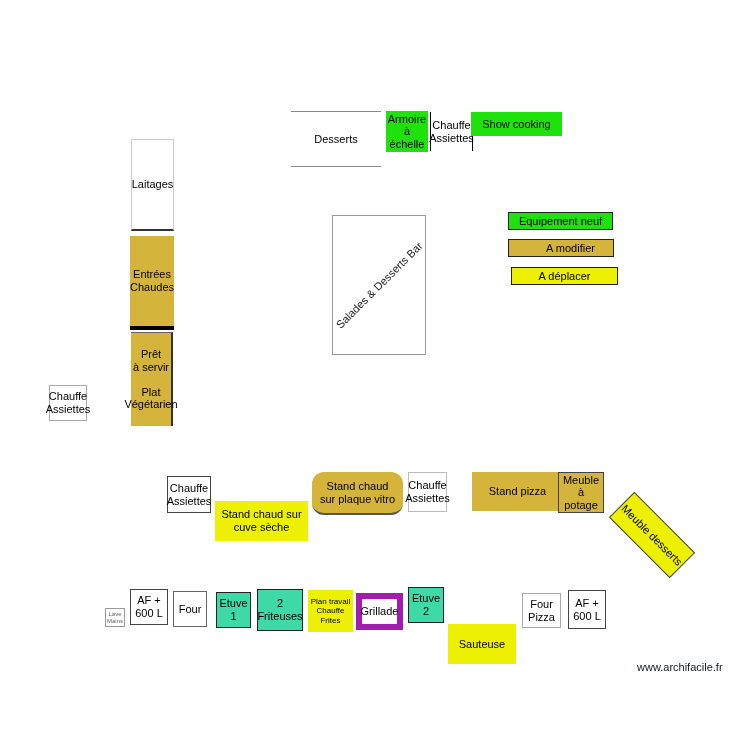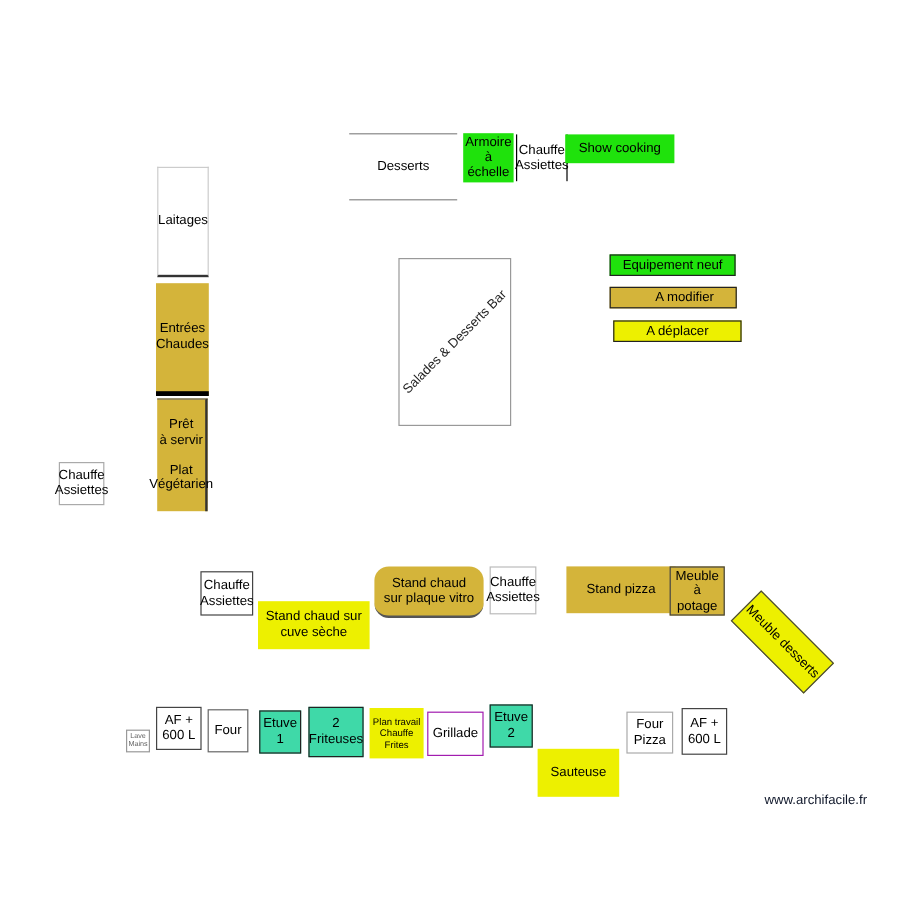--- a/index.html
+++ b/index.html
@@ -85,21 +85,21 @@
   <div class="box c-plain" style="left:173px;top:591px;width:34px;height:36px;border:1px solid #666;">Four</div>
   <div class="box c-teal" style="left:216px;top:592px;width:35px;height:36px;border:1px solid #222;">
       <span>Etuve<br>1</span>
     </div>
   <div class="box c-teal" style="left:257px;top:589px;width:46px;height:42px;border:1px solid #222;">
       <span>2<br>Friteuses</span>
     </div>
   <div class="box c-move" style="left:308px;top:590px;width:45px;height:42px;font-size:8px;">
       <span>Plan travail<br>Chauffe<br>Frites</span>
     </div>
-  <div class="box c-plain" style="left:356px;top:593px;width:47px;height:37px;border:1px solid #a21caf;">Grillade</div>
+  <div class="box c-plain" style="left:356px;top:593px;width:47px;height:37px;border:6px solid #a21caf;">Grillade</div>
   <div class="box c-teal" style="left:408px;top:587px;width:36px;height:36px;border:1px solid #222;">
       <span>Etuve<br>2</span>
     </div>
   <div class="box c-move" style="left:448px;top:592px;width:68px;height:40px;margin-top:32px;">Sauteuse</div>
   <div class="box c-plain" style="left:522px;top:593px;width:39px;height:35px;border:1px solid #aaa;">
       <span>Four<br>Pizza</span>
     </div>
   <div class="box c-plain" style="left:568px;top:590px;width:38px;height:39px;border:1px solid #444;">
       <span>AF +<br>600 L</span>
     </div>

